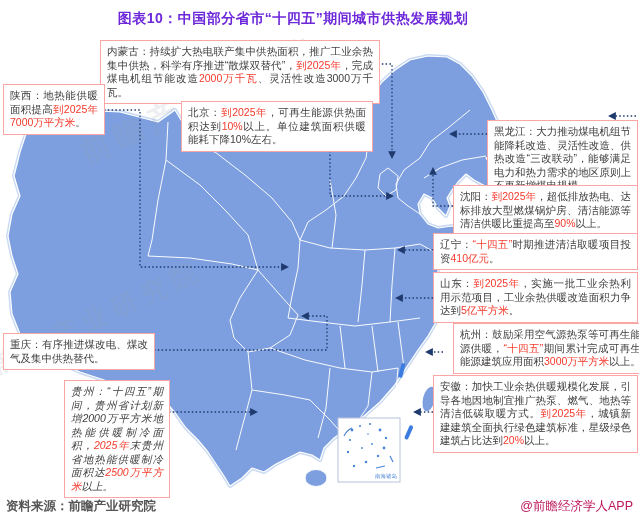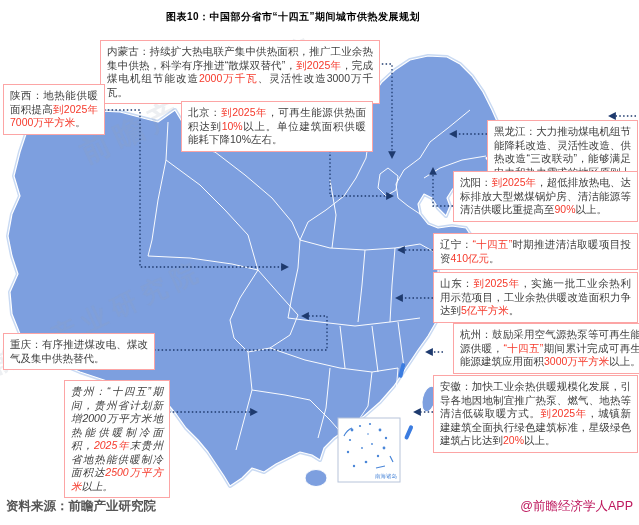--- a/index.html
+++ b/index.html
@@ -2,21 +2,21 @@
 <html><head>
 <meta charset="utf-8">
 <style>
   html,body{margin:0;padding:0;}
   body{
     width:639px;height:525px;position:relative;background:#ffffff;
     font-family:"Liberation Sans","DejaVu Sans",sans-serif;overflow:hidden;
   }
   .title{
     position:absolute;top:10px;left:0;width:586px;text-align:center;
-    font-size:10px;font-weight:bold;color:#000000;letter-spacing:.5px;z-index:6;
+    font-size:14px;font-weight:bold;color:#6d28d9;letter-spacing:.5px;z-index:6;
   }
   .abox{
     position:absolute;background:#fff;border:1px solid #fca5a5;
     padding:4px 6px;font-size:10.5px;line-height:13.5px;color:#404040;
     z-index:5;text-align:justify;
   }
   .abox .red{color:#f5392b;}
   .map-svg{position:absolute;left:0;top:0;z-index:1;}
   .conn-svg{position:absolute;left:0;top:0;z-index:4;pointer-events:none;}
   .wm{
@@ -121,21 +121,21 @@
 <div class="title">图表10：中国部分省市“十四五”期间城市供热发展规划</div>
 
 <div class="abox" style="left:100px;top:40px;width:266px;"><span>内蒙古：持续扩大热电联产集中供热面积，推广工业余热集中供热，科学有序推进“散煤双替代”，</span><span class="red">到2025年</span><span>，完成煤电机组节能改造</span><span class="red">2000万千瓦</span><span>、灵活性改造3000万千瓦。</span></div>
 
 <div class="abox" style="left:3px;top:84px;width:88px;"><span>陕西：地热能供暖面积提高</span><span class="red">到2025年7000万平方米</span><span>。</span></div>
 
 <div class="abox" style="left:181px;top:101px;width:178px;"><span>北京：</span><span class="red">到2025年</span><span>，可再生能源供热面积达到</span><span class="red">10%</span><span>以上。单位建筑面积供暖能耗下降10%左右。</span></div>
 
 <div class="abox" style="left:487px;top:120px;width:137px;"><span>黑龙江：大力推动煤电机组节能降耗改造、灵活性改造、供热改造“三改联动”，能够满足电力和热力需求的地区原则上不再新增煤电规模。</span></div>
 
-<div class="abox" style="left:453px;top:171px;width:171px;"><span>沈阳：</span><span class="red">到2025年</span><span>，超低排放热电、达标排放大型燃煤锅炉房、清洁能源等清洁供暖比重提高至</span><span class="red">90%</span><span>以上。</span></div>
+<div class="abox" style="left:453px;top:185px;width:171px;"><span>沈阳：</span><span class="red">到2025年</span><span>，超低排放热电、达标排放大型燃煤锅炉房、清洁能源等清洁供暖比重提高至</span><span class="red">90%</span><span>以上。</span></div>
 
 <div class="abox" style="left:433px;top:233px;width:191px;"><span>辽宁：</span><span class="red">“十四五”</span><span>时期推进清洁取暖项目投资</span><span class="red">410亿元</span><span>。</span></div>
 
 <div class="abox" style="left:433px;top:272px;width:191px;"><span>山东：</span><span class="red">到2025年</span><span>，实施一批工业余热利用示范项目，工业余热供暖改造面积力争达到</span><span class="red">5亿平方米</span><span>。</span></div>
 
 <div class="abox" style="left:443px;top:323px;width:181px;margin-left:10px;"><span>杭州：鼓励采用空气源热泵等可再生能源供暖，</span><span class="red">“十四五”</span><span>期间累计完成可再生能源建筑应用面积</span><span class="red">3000万平方米</span><span>以上。</span></div>
 
 <div class="abox" style="left:433px;top:375px;width:191px;"><span>安徽：加快工业余热供暖规模化发展，引导各地因地制宜推广热泵、燃气、地热等清洁低碳取暖方式。</span><span class="red">到2025年</span><span>，城镇新建建筑全面执行绿色建筑标准，星级绿色建筑占比达到</span><span class="red">20%</span><span>以上。</span></div>
 
 <div class="abox" style="left:3px;top:333px;width:138px;"><span>重庆：有序推进煤改电、煤改气及集中供热替代。</span></div>

